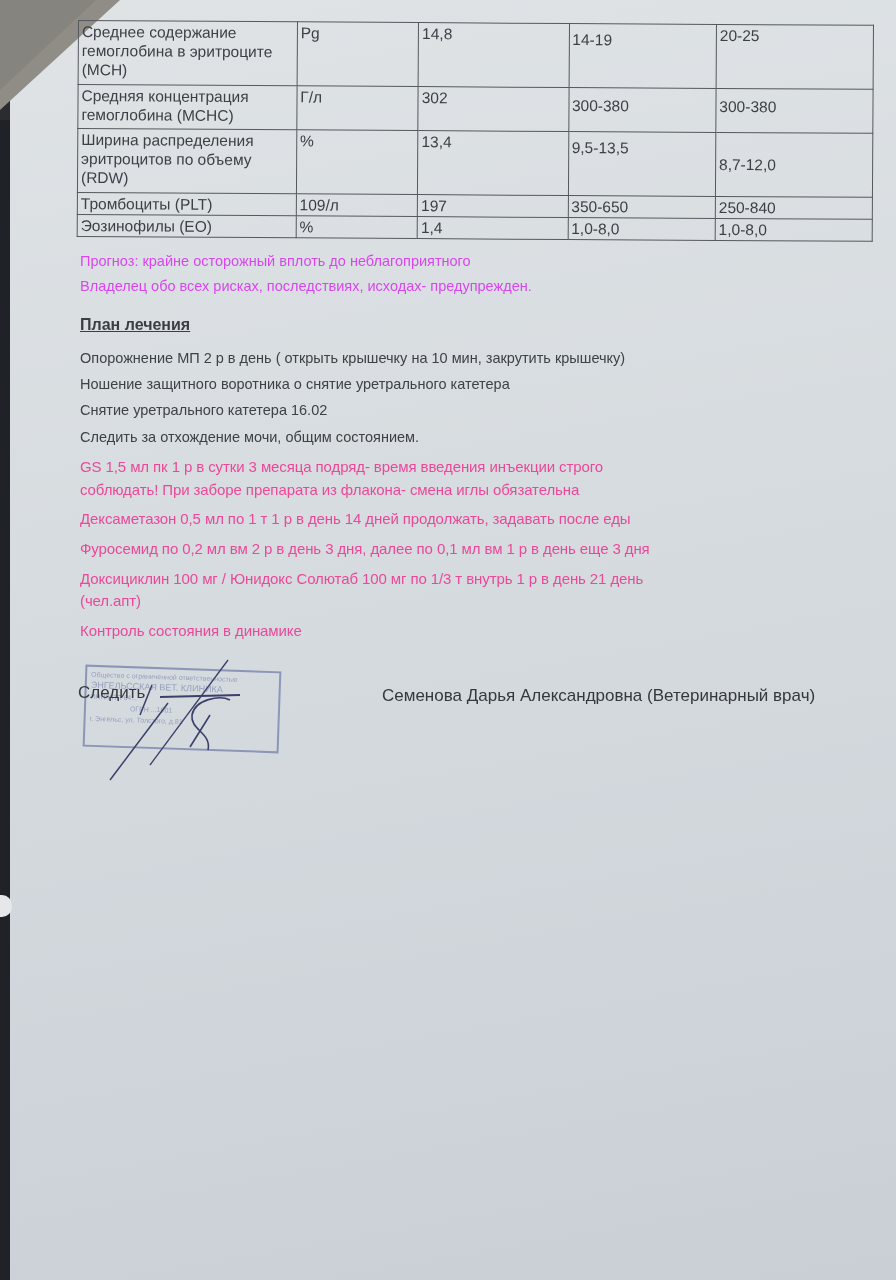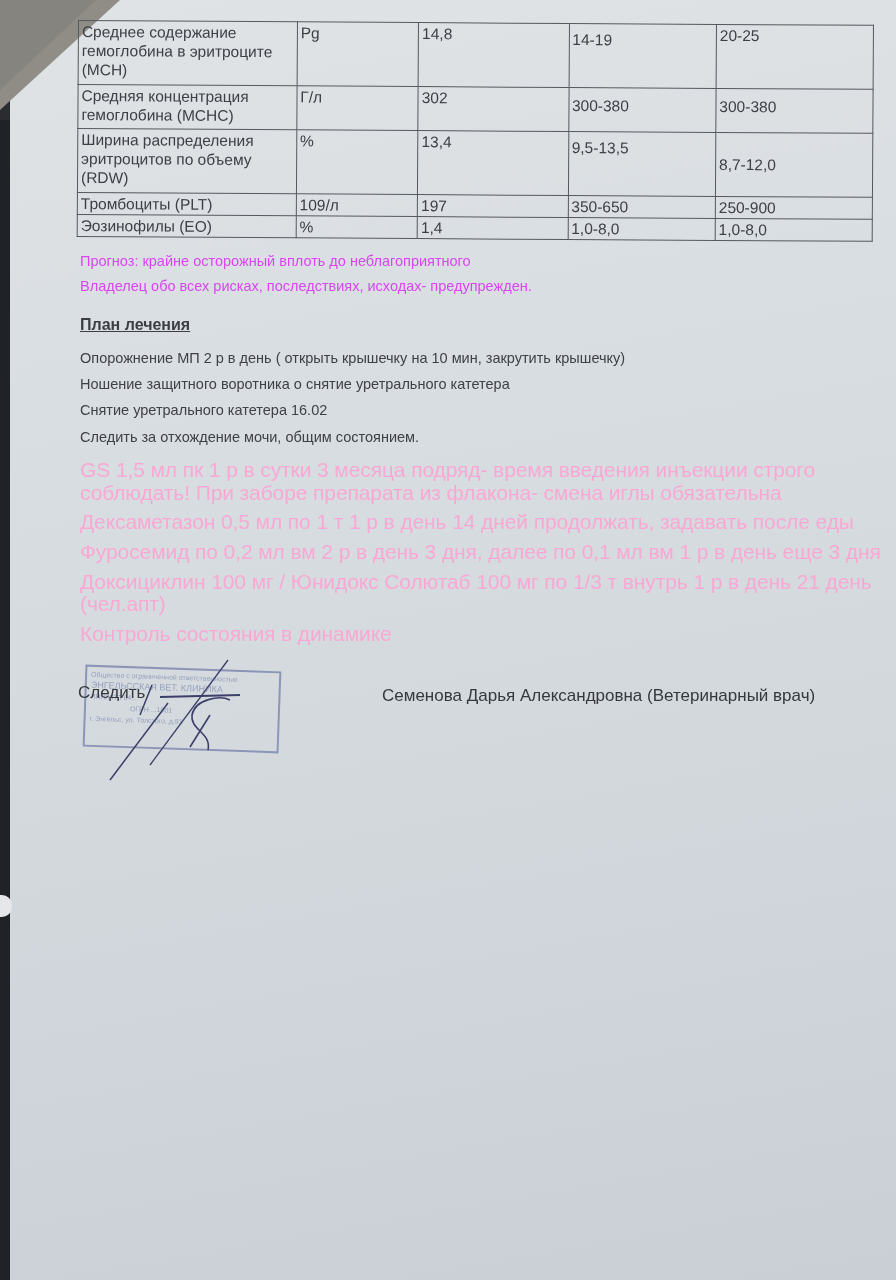--- a/index.html
+++ b/index.html
@@ -47,21 +47,21 @@
   td.c3 { width:145px;margin-top:28px; }
   td.c4 { width:155px; }
   .after {
     position:absolute; left:80px; font-size:14.5px; color:#d946ef;
   }
   .plan-title {
     position:absolute; left:80px; top:316px; font-size:16px; font-weight:bold;
     text-decoration:underline; color:#3b3e44;text-align:right;
   }
   .line { position:absolute; left:80px; font-size:14.5px; color:#3e4146; white-space:nowrap; }
-  .line.big { font-size:21px; color:#f9a8d4; letter-spacing:-0.1px; }
+  .line.big { font-size:15px; color:#ec4899; letter-spacing:-0.1px; }
   .sig-label { position:absolute; left:78px; top:683px; font-size:17px; color:#35383d; }
   .doctor { position:absolute; left:382px; top:686px; font-size:17px; color:#35383d; white-space:nowrap; }
   .stamp {
     position:absolute; left:84px; top:668px; width:196px; height:82px;
     border:2px solid #7f8bb0; transform:rotate(2deg);
     color:#8a95b8; font-size:7px; line-height:11px; padding:2px 4px; box-sizing:border-box;
     opacity:.85;
   }
   .stamp span { display:block; white-space:nowrap; overflow:hidden; }
   svg.signature { position:absolute; left:90px; top:655px; }
@@ -96,21 +96,21 @@
     <td class="c1">%</td>
     <td class="c2">13,4</td>
     <td class="c3" style="padding-top:6px">9,5-13,5</td>
     <td class="c4" style="padding-top:22px">8,7-12,0</td>
   </tr>
   <tr style="height:22px">
     <td class="c0">Тромбоциты (PLT)</td>
     <td class="c1">109/л</td>
     <td class="c2">197</td>
     <td class="c3">350-650</td>
-    <td class="c4">250-900</td>
+    <td class="c4">250-840</td>
   </tr>
   <tr style="height:22px">
     <td class="c0">Эозинофилы (EO)</td>
     <td class="c1">%</td>
     <td class="c2">1,4</td>
     <td class="c3">1,0-8,0</td>
     <td class="c4">1,0-8,0</td>
   </tr>
 </tbody>
   </table>

